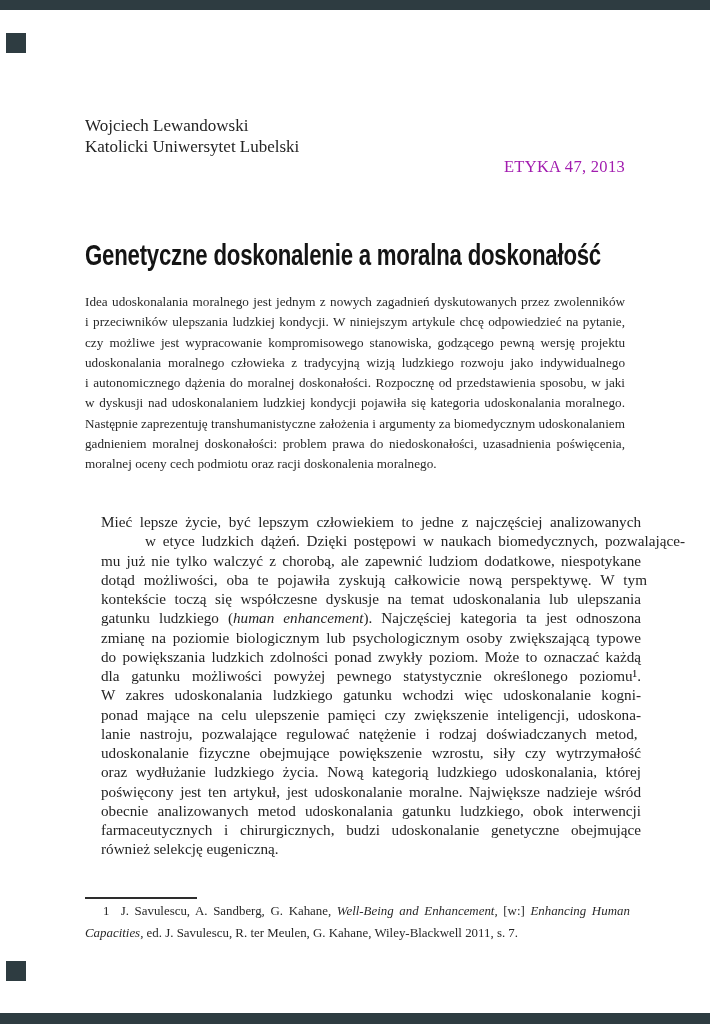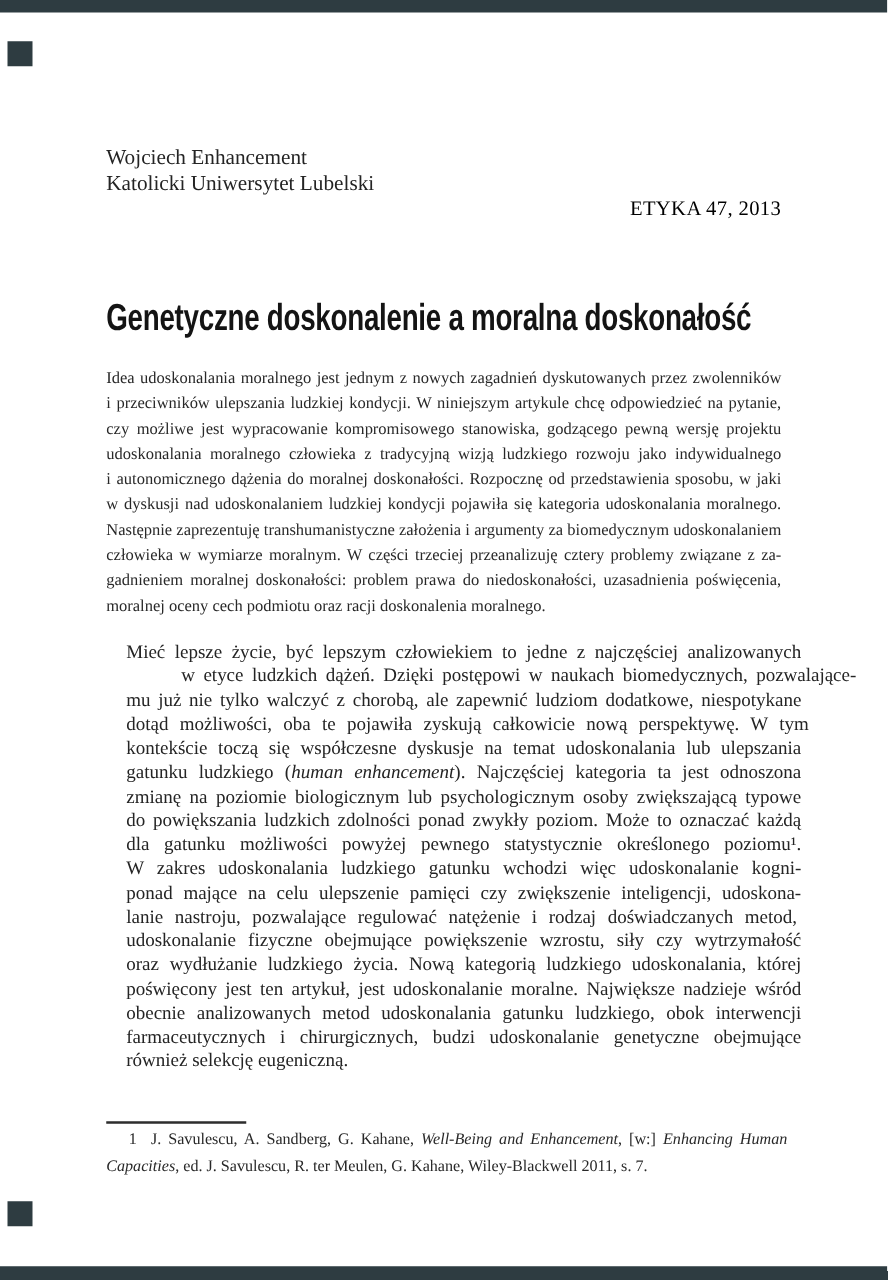--- a/index.html
+++ b/index.html
@@ -11,21 +11,21 @@
   .frame-bar{position:absolute;left:0;width:710px;background:var(--frame,#2e3c41);}
   .frame-bar.top{top:0;height:10px;}
   .frame-bar.bottom{top:1013px;height:11px;}
   .frame-sq{position:absolute;left:6px;width:20px;height:20px;background:var(--frame,#2e3c41);}
   .frame-sq.top{top:33px;}
   .frame-sq.bottom{top:961px;}
 
   .content{position:absolute;left:85px;top:0;width:540px;}
 
   .author-block{position:absolute;top:116px;left:0;width:540px;font-size:17px;line-height:20.6px;color:#242424;}
-  .journal-line{position:absolute;top:157px;left:0;width:540px;text-align:right;font-size:16.5px;letter-spacing:.3px;color:#000000;}
+  .journal-line{position:absolute;top:157px;left:0;width:540px;text-align:right;font-size:16.5px;letter-spacing:.3px;color:#a21caf;}
 
   .article-title{
     position:absolute;top:236px;left:0;width:540px;white-space:nowrap;
     font-family:"Liberation Sans", sans-serif;font-weight:bold;
     font-size:30px;line-height:37px;color:#141414;letter-spacing:-.3px;
   }
   .article-title .fit{display:inline-block;transform-origin:0 50%;white-space:nowrap;}
 
   .abstract{position:absolute;top:292px;left:0;width:540px;font-size:13.2px;color:#282828;}
   .abstract .jline{height:20.3px;line-height:20.3px;font-family:Liberation Serif, serif;}
@@ -48,39 +48,38 @@
 <div class="page">
 
   <div class="frame-bar top"></div>
   <div class="frame-sq top"></div>
   <div class="frame-sq bottom"></div>
   <div class="frame-bar bottom"></div>
 
   <div class="content">
 
     <div class="author-block">
-      <div>Wojciech Enhancement</div>
+      <div>Wojciech Lewandowski</div>
       <div>Katolicki Uniwersytet Lubelski</div>
     </div>
 
     <div class="journal-line">ETYKA 47, 2013</div>
 
     <div class="article-title">
       <span class="fit" style="transform: scaleX(0.7406);">Genetyczne doskonalenie a moralna doskonałość</span>
     </div>
 
     <div class="abstract">
         <div class="jline" style="word-spacing: 1.05px;"><span class="jtxt">Idea udoskonalania moralnego jest jednym z nowych zagadnień dyskutowanych przez zwolenników</span></div>
         <div class="jline" style="word-spacing: 1.16px;"><span class="jtxt">i przeciwników ulepszania ludzkiej kondycji. W niniejszym artykule chcę odpowiedzieć na pytanie,</span></div>
         <div class="jline" style="word-spacing: 2.79px;"><span class="jtxt">czy możliwe jest wypracowanie kompromisowego stanowiska, godzącego pewną wersję projektu</span></div>
         <div class="jline" style="word-spacing: 3.48px;"><span class="jtxt">udoskonalania moralnego człowieka z tradycyjną wizją ludzkiego rozwoju jako indywidualnego</span></div>
         <div class="jline" style="word-spacing: 1.25px;"><span class="jtxt">i autonomicznego dążenia do moralnej doskonałości. Rozpocznę od przedstawienia sposobu, w jaki</span></div>
         <div class="jline" style="word-spacing: 1.44px;"><span class="jtxt">w dyskusji nad udoskonalaniem ludzkiej kondycji pojawiła się kategoria udoskonalania moralnego.</span></div>
         <div class="jline" style="word-spacing: 0.06px;"><span class="jtxt">Następnie zaprezentuję transhumanistyczne założenia i argumenty za biomedycznym udoskonalaniem</span></div>
-        <div class="jline" style="word-spacing: 1.75px;"><span class="jtxt">człowieka w wymiarze moralnym. W części trzeciej przeanalizuję cztery problemy związane z za-</span></div>
         <div class="jline" style="word-spacing: 2.31px;"><span class="jtxt">gadnieniem moralnej doskonałości: problem prawa do niedoskonałości, uzasadnienia poświęcenia,</span></div>
         <div class="jline last"><span class="jtxt">moralnej oceny cech podmiotu oraz racji doskonalenia moralnego.</span></div>
       </div>
 
     <div class="body-text">
         <div class="jline" style="word-spacing: 3.78px;"><span class="jtxt">Mieć lepsze życie, być lepszym człowiekiem to jedne z najczęściej analizowanych</span></div>
         <div class="jline" style="word-spacing: 2.98px; margin-left: 44px;"><span class="jtxt">w etyce ludzkich dążeń. Dzięki postępowi w naukach biomedycznych, pozwalające-</span></div>
         <div class="jline" style="word-spacing: 2.36px;"><span class="jtxt">mu już nie tylko walczyć z chorobą, ale zapewnić ludziom dodatkowe, niespotykane</span></div>
         <div class="jline" style="word-spacing: 5.22px;"><span class="jtxt">dotąd możliwości, oba te pojawiła zyskują całkowicie nową perspektywę. W tym</span></div>
         <div class="jline" style="word-spacing: 4.75px;"><span class="jtxt">kontekście toczą się współczesne dyskusje na temat udoskonalania lub ulepszania</span></div>

